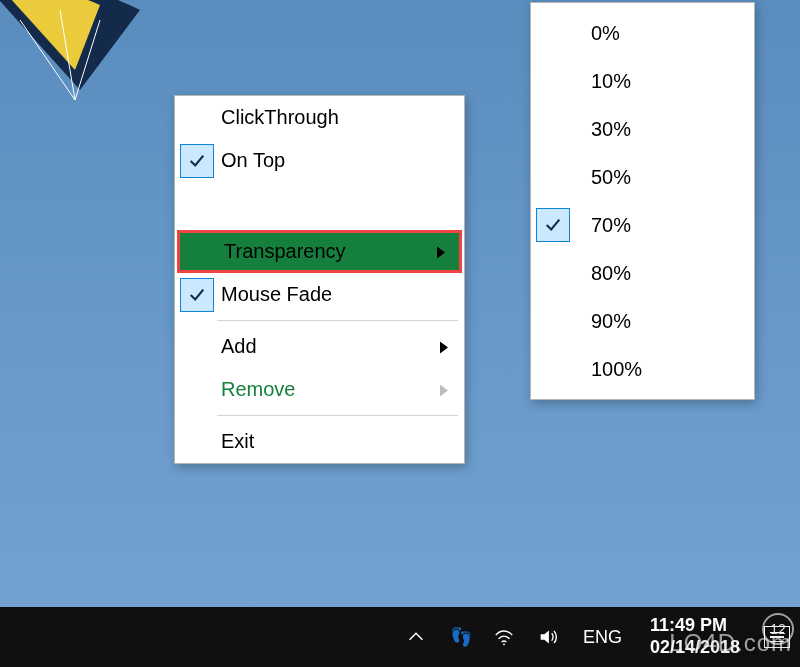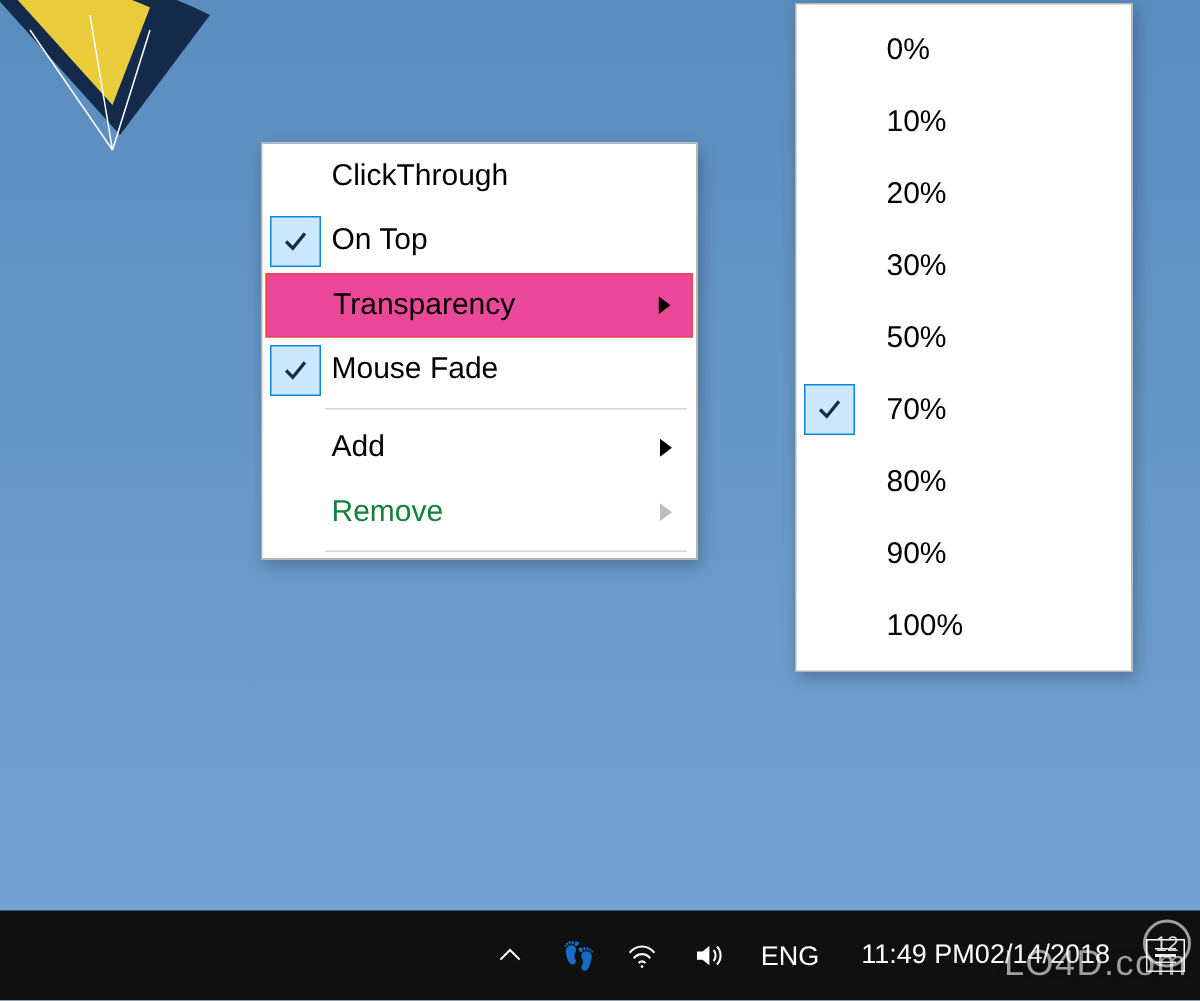--- a/index.html
+++ b/index.html
@@ -49,24 +49,25 @@
       display: inline-flex;
       align-items: center;
       justify-content: center;
       width: 26px;
       height: 26px;
     }
     .tray-icon svg { width: 22px; height: 22px; fill: none; stroke: #fff; stroke-width: 1.5; }
     .tray-lang { font-size: 18px; padding: 0 4px; }
     .clock {
       display: flex;
-      flex-direction: row;
+      flex-direction: column;
       line-height: 1.2;
       font-size: 18px;
       padding: 0 6px;
+      font-weight: bold;
     }
     .action-center {
       border: 1.5px solid #fff;
       width: 26px;
       height: 22px;
       position: relative;
       display: flex;
       flex-direction: column;
       justify-content: center;
       align-items: center;
@@ -101,22 +102,23 @@
       display: flex;
       align-items: center;
       height: 43px;
       padding: 0 10px 0 44px;
       color: #000;
       font-size: 20px;
       white-space: nowrap;
     }
     .menu.sub .menu-item { height: 48px; padding-left: 58px; }
     .menu-item.highlighted {
-      background: #ec4899;
-      border: 1px solid #ef4444;
+      background: #15803d;
+      border: 3px solid #ef4444;
+      margin-top: 48px;
     }
     .menu-item.disabled { color: #15803d; }
     .menu-sep {
       height: 1px;
       background: #d4d4d4;
       margin: 4px 4px 4px 40px;
     }
     .check-box {
       position: absolute;
       left: 3px;
@@ -217,31 +219,31 @@
   </div>
   <div class="menu-item disabled">
     <span>Remove</span>
     <span class="arrow disabled">
       <svg viewBox="0 0 8 12">
           <path d="M0 0 L8 6 L0 12 Z" fill="#bdbdbd"></path>
         </svg>
     </span>
   </div>
   <div class="menu-sep"></div>
+  <div class="menu-item">
+    <span>Exit</span>
+  </div>
 </div>
 
 <div class="menu sub">
   <div class="menu-item">
     <span>0%</span>
   </div>
   <div class="menu-item">
     <span>10%</span>
-  </div>
-  <div class="menu-item">
-    <span>20%</span>
   </div>
   <div class="menu-item">
     <span>30%</span>
   </div>
   <div class="menu-item">
     <span>50%</span>
   </div>
   <div class="menu-item">
     <span class="check-box">
       <svg viewBox="0 0 20 20">

